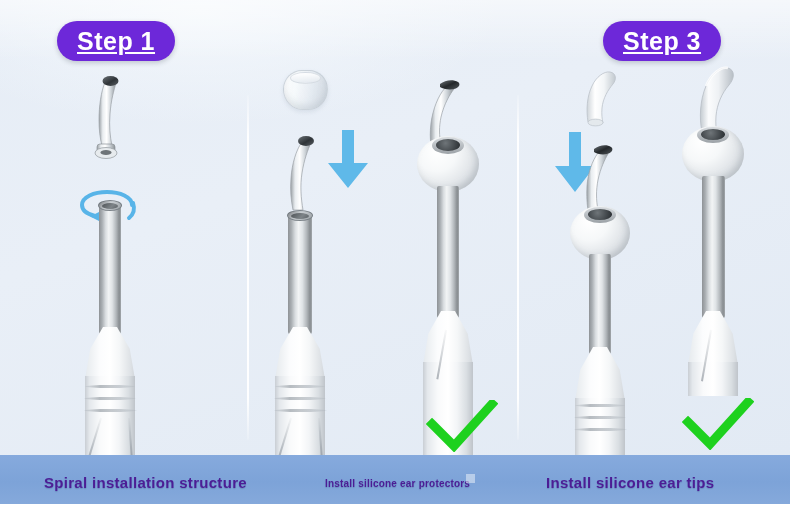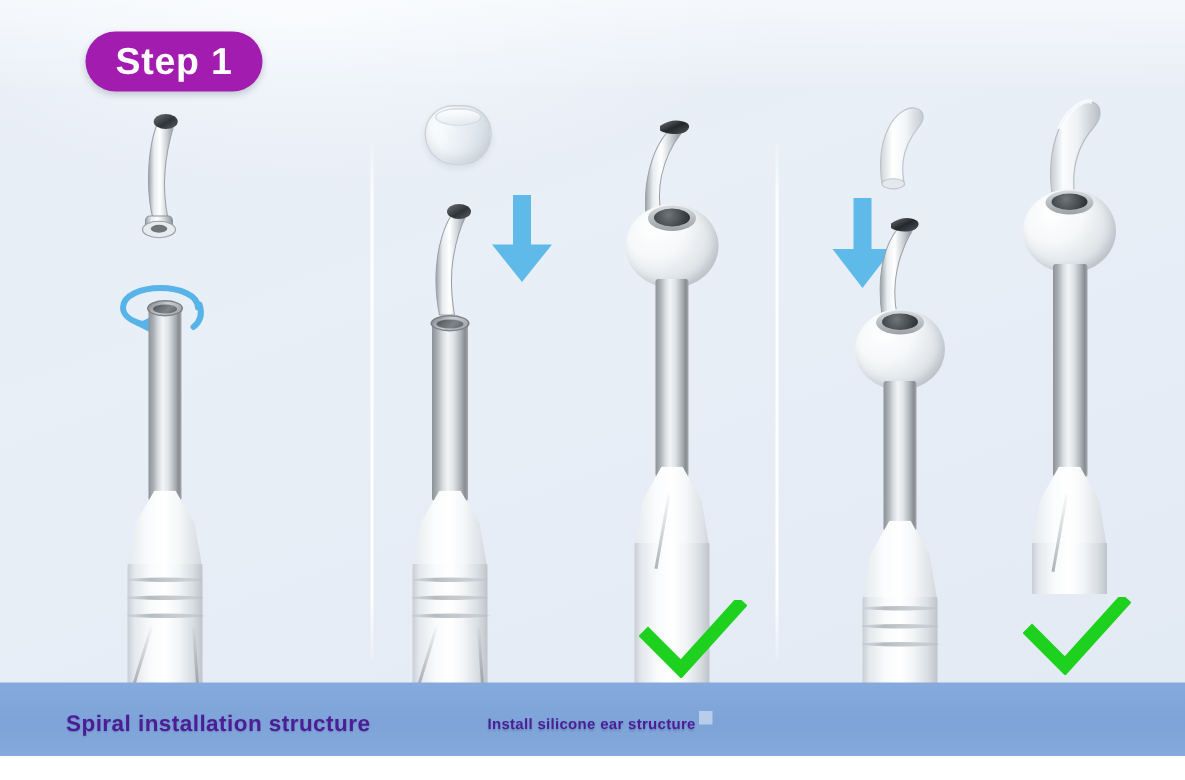--- a/index.html
+++ b/index.html
@@ -47,29 +47,30 @@
   }
   #divider-1 { left: 247px; top: 95px; height: 345px; }
   #divider-2 { left: 517px; top: 95px; height: 345px; }
 
   
   .step-badge {
     position: absolute;
     height: 40px;
     padding: 0 20px;
     border-radius: 22px;
-    background: #a21caf;
+    background: #6d28d9;
     color: #ffffff;
     font-size: 25px;
     font-weight: bold;
     letter-spacing: 0.5px;
     display: flex;
     align-items: center;
     justify-content: center;
     box-shadow: 0 2px 5px rgba(30,40,60,0.22);
+    text-decoration: underline;
   }
   #step-badge-1 { left: 57px; top: 21px; }
   #step-badge-2 { left: 342px; top: 21px; }
   #step-badge-3 { left: 603px; top: 21px; }
 
   
   .caption-bar {
     position: absolute;
     left: 0; top: 455px;
     width: 790px; height: 49px;
@@ -396,19 +397,21 @@
     <div class="handle-body" style="left:688px; top:362px; width:50px; height:34px;
                 clip-path: polygon(0% 0%, 100% 0%, 110% 100%, -10% 100%);"></div>
     <div class="handle-seam" style="left:710px; top:330px; height:52px; transform: rotate(10deg);"></div>
 
     <svg class="check" style="left:682px; top:398px;" width="72" height="52" viewBox="0 0 72 52">
       <path d="M6,24 L28,46 L66,4" fill="none" stroke="#1ed11e" stroke-width="9" stroke-linecap="square"></path>
     </svg>
   </div>
 
   <div class="step-badge" id="step-badge-1">Step 1</div>
+  <div class="step-badge" id="step-badge-3">Step 3</div>
 
   <div class="caption-bar"></div>
   <div class="caption" id="caption-1">Spiral installation structure</div>
-  <div class="caption" id="caption-2">Install silicone ear structure</div>
+  <div class="caption" id="caption-2">Install silicone ear protectors</div>
   <div id="caption-2-artifact"></div>
+  <div class="caption" id="caption-3">Install silicone ear tips</div>
 
 </div>
 
 </body></html>

